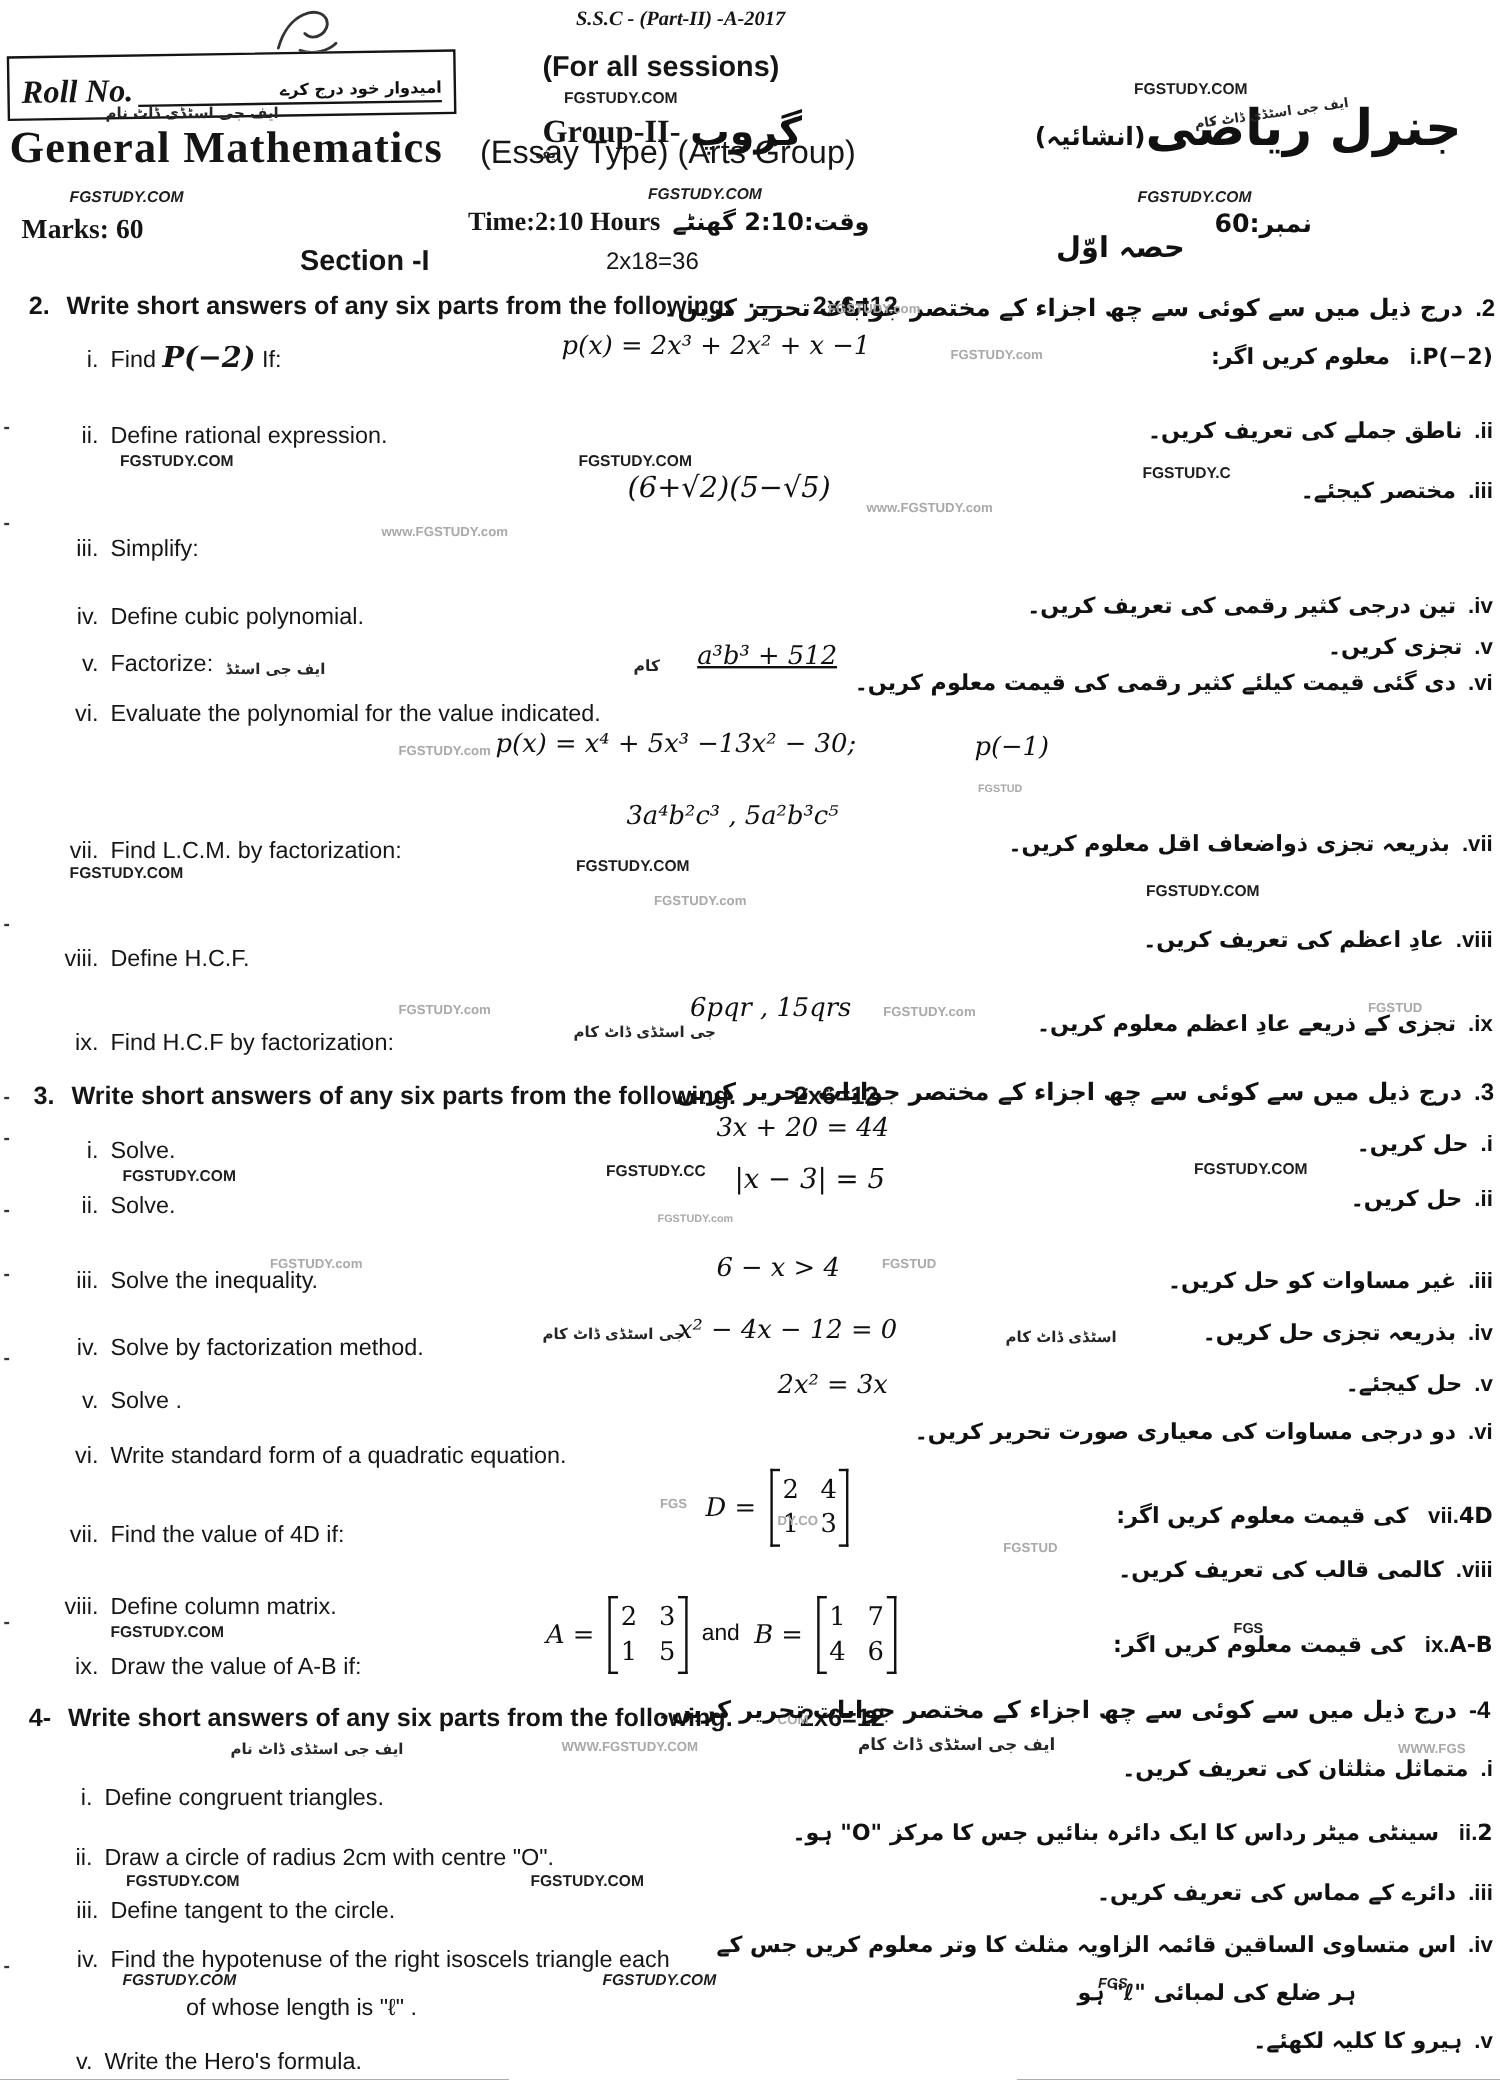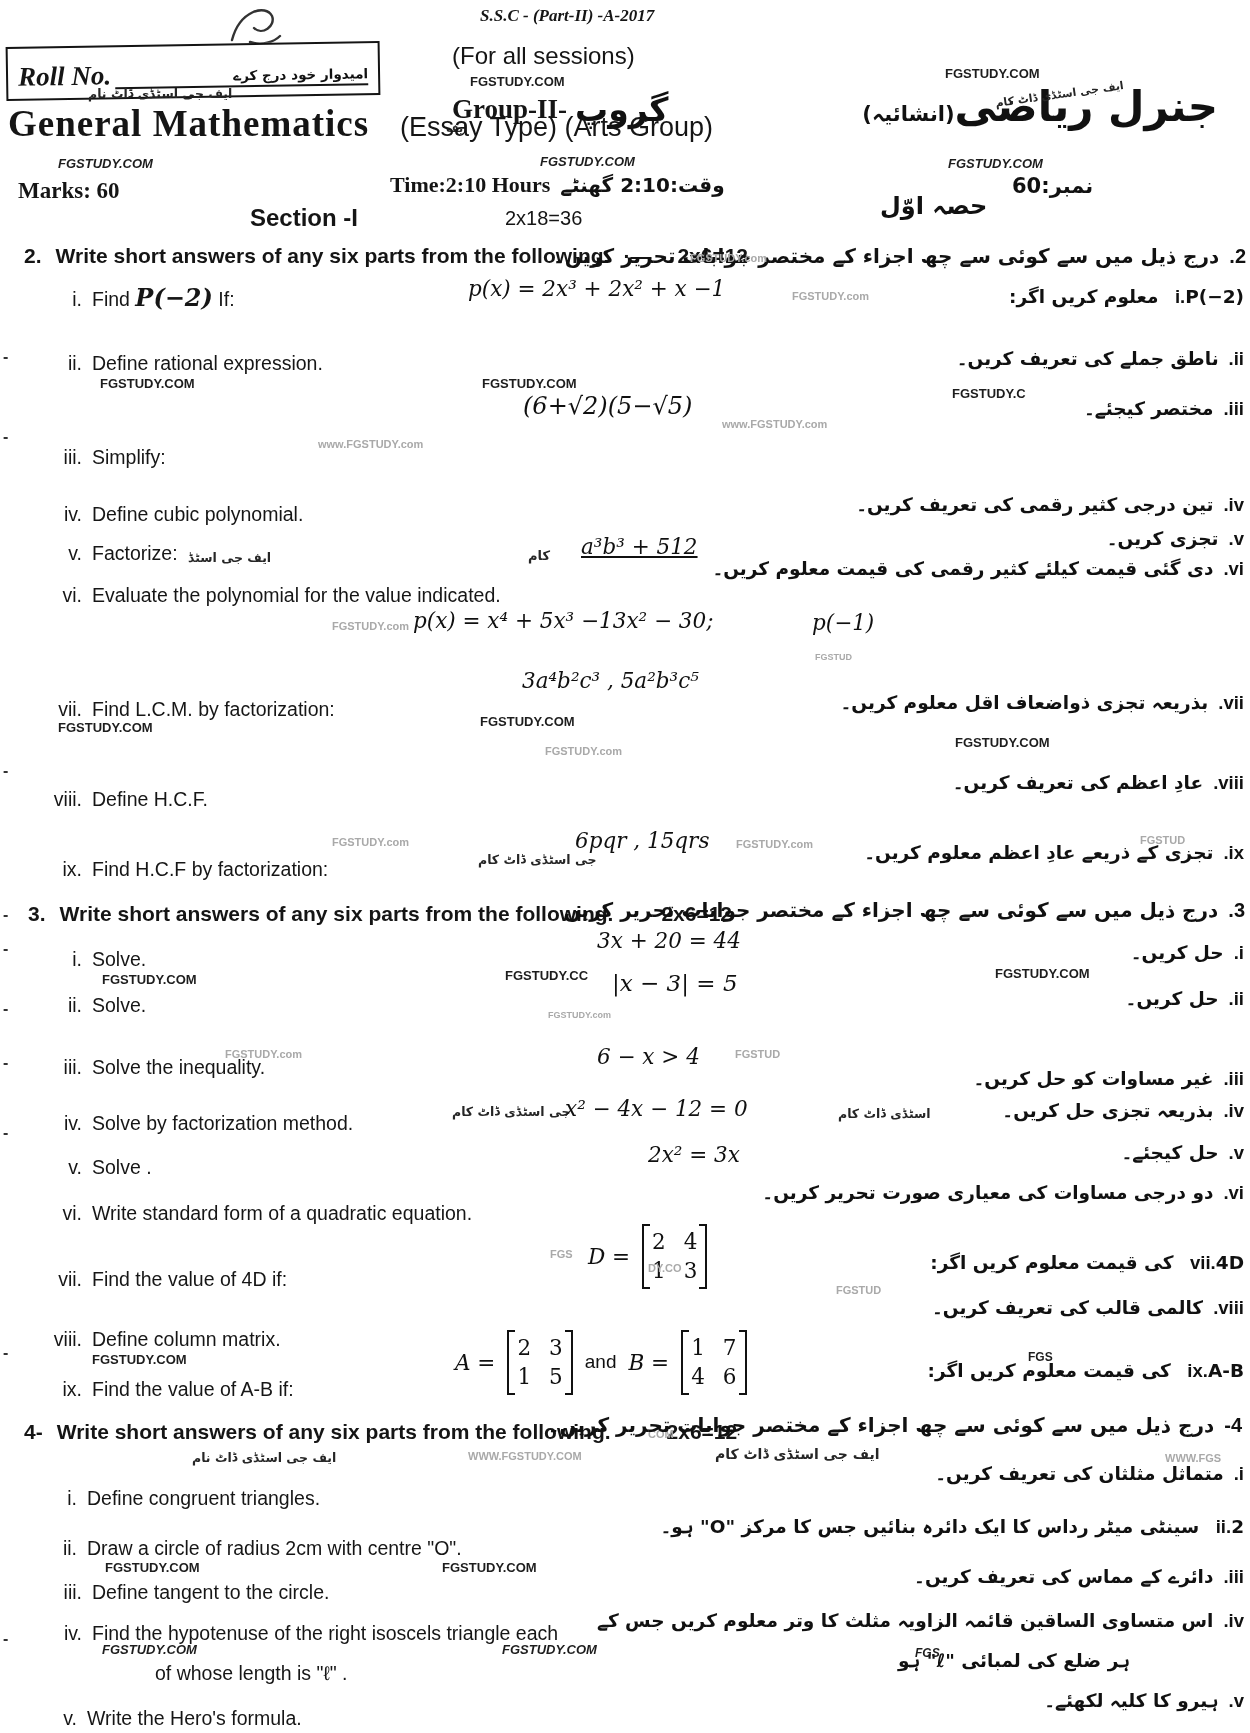--- a/index.html
+++ b/index.html
@@ -64,21 +64,21 @@
     <path d="M10 38 C 18 8, 44 2, 50 14 C 54 24, 40 34, 32 26 M28 40 C 40 44, 52 40, 58 34" fill="none" stroke="#333" stroke-width="2.4" stroke-linecap="round"></path>
   </svg>
 
   <div class="abs rollbox">
     <span class="roll-label">Roll No.</span>
     <span class="roll-line">
       <span class="roll-ur ur">امیدوار خود درج کرے</span>
     </span>
   </div>
 
-  <div class="abs" style="left:452px;top:42px;font-weight:normal;font-size:24px;">(For all sessions)</div>
+  <div class="abs" style="left:452px;top:42px;font-weight:bold;font-size:24px;">(For all sessions)</div>
 
   <div class="abs wm" style="left:470px;top:74px;">FGSTUDY.COM</div>
   <div class="abs wm" style="left:945px;top:66px;">FGSTUDY.COM</div>
 
   <div class="abs" style="left:452px;top:90px;display:flex;align-items:center;gap:8px;">
     <span class="serif-b" style="font-size:27px;">Group-II-</span>
     <span class="ur" style="font-size:33px;">گروپ</span>
   </div>
   <div class="abs wm-u" style="left:446px;top:122px;font-size:11px;">ایف</div>
 
@@ -234,21 +234,21 @@
     <span class="num">ii.</span><span>حل کریں۔</span>
   </div>
   <div class="abs wm-g" style="left:548px;top:1010px;font-size:9px;">FGSTUDY.com</div>
 
   <div class="abs en" style="left:38px;top:1056px;">
     <span class="num">iii.</span><span>Solve the inequality.</span>
   </div>
   <div class="abs wm-g" style="left:225px;top:1048px;">FGSTUDY.com</div>
   <div class="abs math" style="left:597px;top:1044px;">6 − x &gt; 4</div>
   <div class="abs wm-g" style="left:735px;top:1048px;">FGSTUD</div>
-  <div class="abs ur" style="right:6px;top:1056px;margin-top:12px;">
+  <div class="abs ur" style="right:6px;top:1056px;">
     <span class="num">iii.</span><span>غیر مساوات کو حل کریں۔</span>
   </div>
 
   <div class="abs en" style="left:38px;top:1112px;">
     <span class="num">iv.</span><span>Solve by factorization method.</span>
   </div>
   <div class="abs wm-u" style="left:452px;top:1104px;">جی اسٹڈی ڈاٹ کام</div>
   <div class="abs math" style="left:565px;top:1096px;">x² − 4x − 12 = 0</div>
   <div class="abs ur" style="right:6px;top:1100px;">
     <span class="num">iv.</span><span>بذریعہ تجزی حل کریں۔</span>
@@ -291,21 +291,21 @@
 
   <div class="abs en" style="left:38px;top:1328px;">
     <span class="num">viii.</span><span>Define column matrix.</span>
   </div>
   <div class="abs ur" style="right:6px;top:1297px;">
     <span class="num">viii.</span><span>کالمی قالب کی تعریف کریں۔</span>
   </div>
 
   <div class="abs wm" style="left:92px;top:1352px;">FGSTUDY.COM</div>
   <div class="abs en" style="left:38px;top:1378px;">
-    <span class="num">ix.</span><span>Find the value of A-B if:</span>
+    <span class="num">ix.</span><span>Draw the value of A-B if:</span>
   </div>
   <div class="abs math mrow" style="left:455px;top:1330px;">
     <span>A =</span>
     <span class="bmatrix">
       <span>2</span>
       <span>3</span>
       <span>1</span>
       <span>5</span>
     </span>
     <span style="font-style:normal;font-family:'Liberation Sans',sans-serif;font-size:19px;">and</span>

